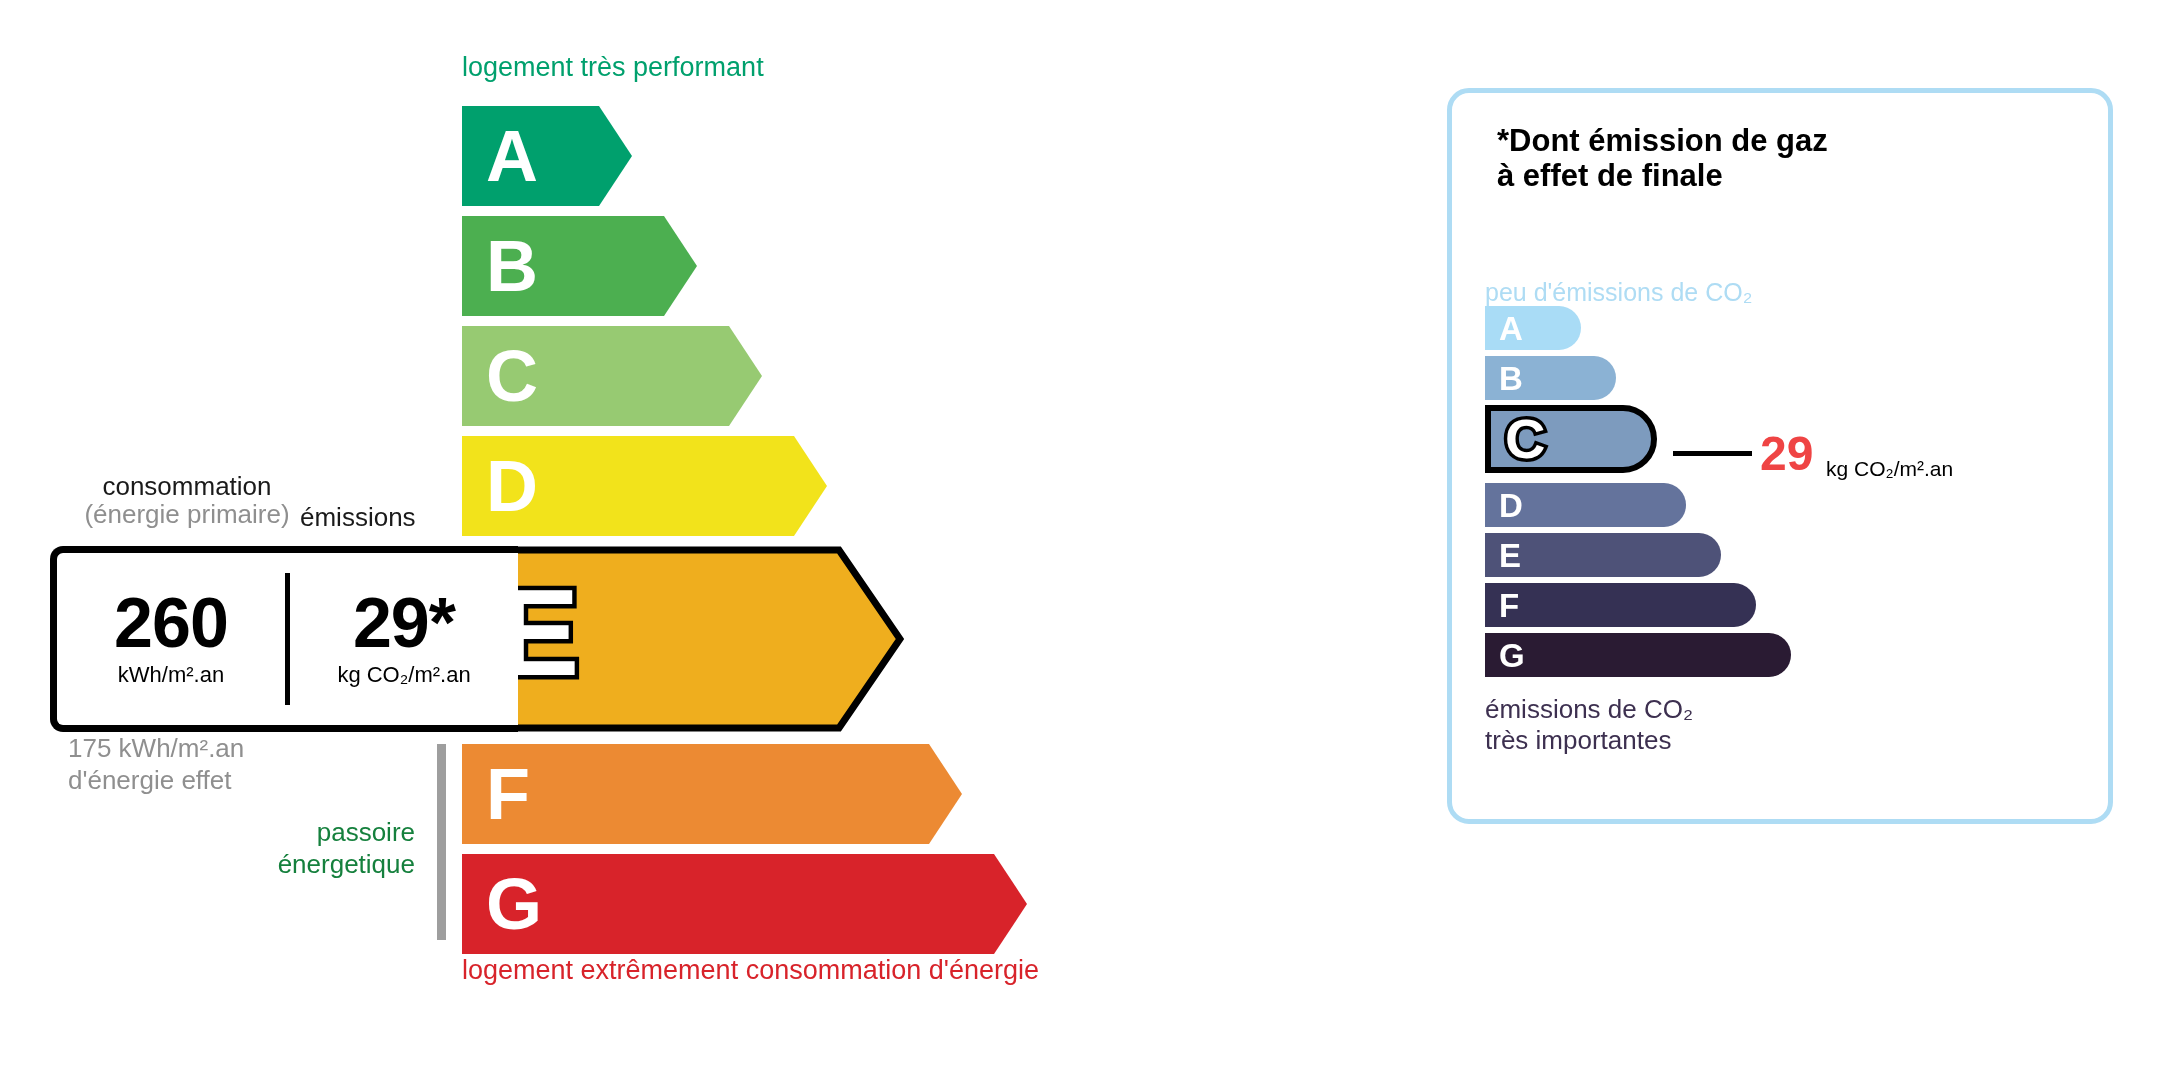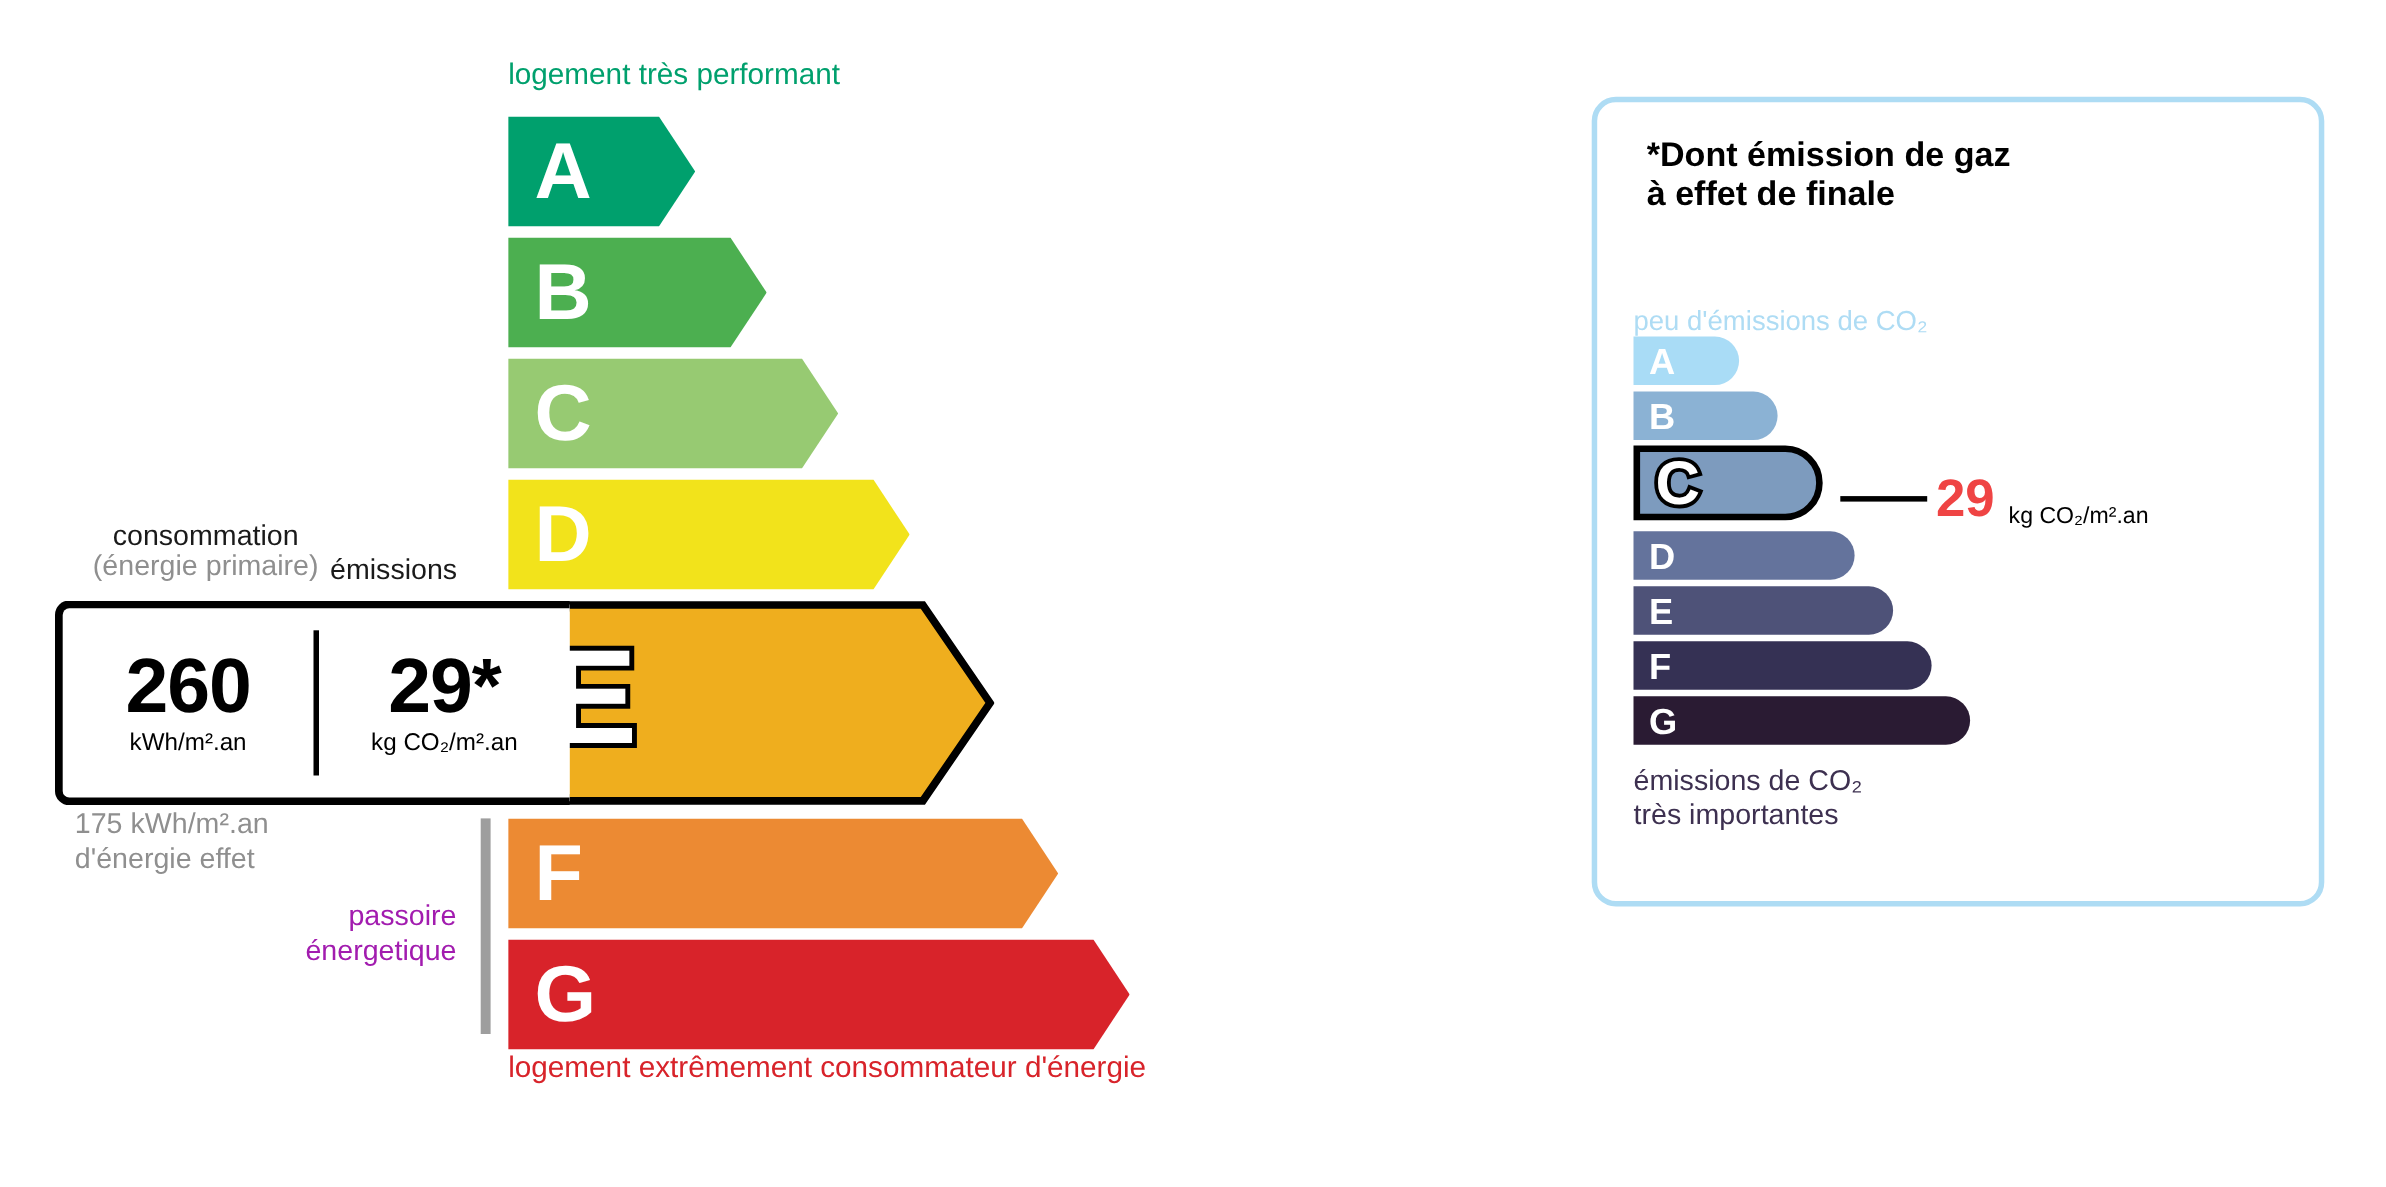--- a/index.html
+++ b/index.html
@@ -62,21 +62,21 @@
   .lbl-emissions{
     position:absolute;left:300px;top:502px;
     font-size:26px;color:#1a1a1a;white-space:nowrap;
   }
   .lbl-final{
     position:absolute;left:68px;top:733px;
     font-size:26px;color:#8f8f8f;line-height:1.22;
   }
   .lbl-passoire{
     position:absolute;left:150px;top:817px;width:265px;text-align:right;
-    font-size:26px;color:#a21caf;line-height:1.22;
+    font-size:26px;color:#15803d;line-height:1.22;
   }
   #passoire-line{
     position:absolute;left:437px;top:744px;width:9px;height:196px;background:#9e9e9e;
   }
 
   
   #ges-panel{
     position:absolute;left:1447px;top:88px;width:666px;height:736px;
     border:5px solid #AEDCF4;border-radius:22px;box-sizing:border-box;background:#fff;
   }
@@ -173,21 +173,21 @@
 
   <div class="erow" id="row-G" style="top:854px;">
     <div class="ebar">
       <svg width="565" height="100" viewBox="0 0 565 100">
         <polygon points="0,0 532,0 565,50 532,100 0,100" fill="#D8232A"></polygon>
       </svg>
       <span class="letter" style="position:absolute;left:0;">G</span>
     </div>
   </div>
 
-  <div class="bottom-caption">logement extrêmement consommateur d'énergie</div>
+  <div class="bottom-caption">logement extrêmement consommation d'énergie</div>
 
   <div class="lbl-consommation">
     <span>consommation</span>
     <span class="sub">(énergie primaire)</span>
   </div>
   <div class="lbl-emissions">émissions</div>
 
   <div id="value-box">
     <div class="vb-cell">
       <div class="vb-num">260</div>

